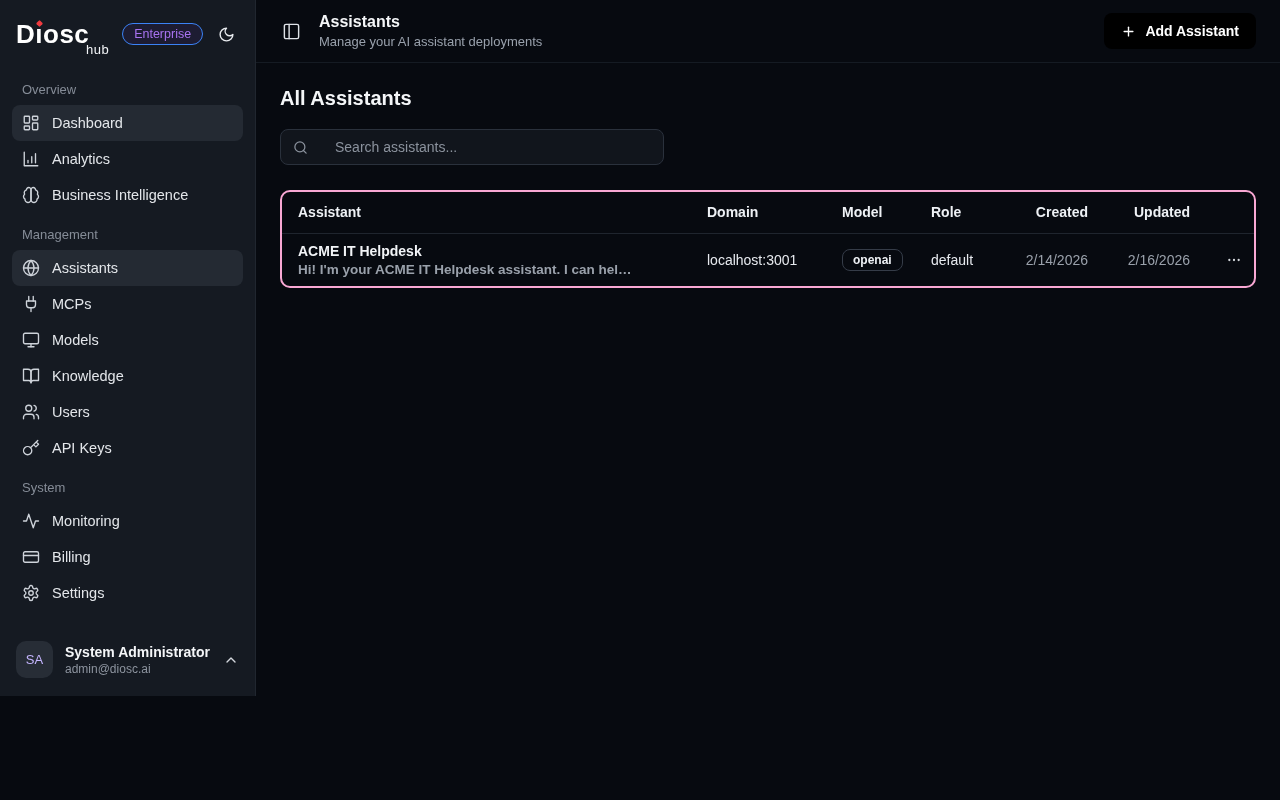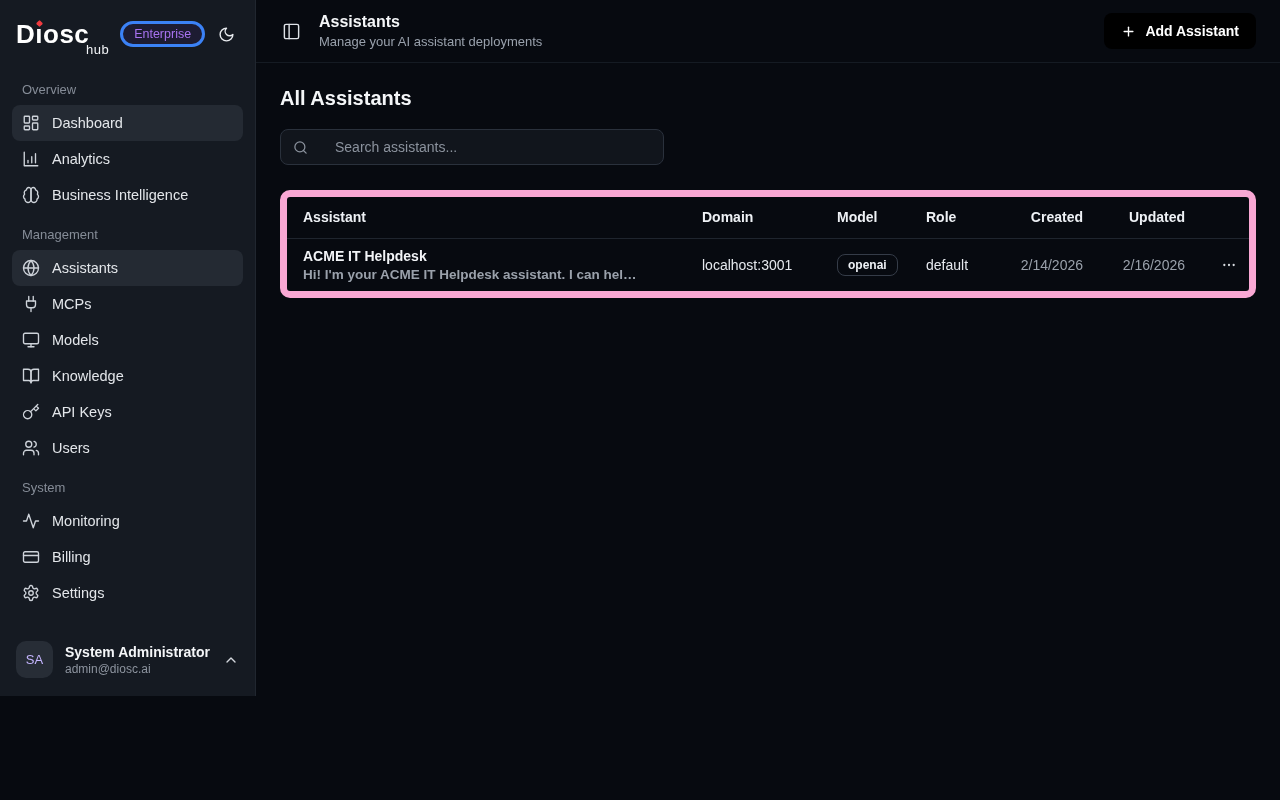--- a/index.html
+++ b/index.html
@@ -23,21 +23,21 @@
   }
   .logo { position:relative; font-size:26px; font-weight:700; color:#fff; letter-spacing:.5px; padding-right:4px; line-height:1; cursor:pointer; }
   .logo-dot {
     position:absolute; top:0px; left:21px;
     width:5px; height:5px; background:#ee3a3f;
     transform:rotate(45deg); border-radius:1px;
   }
   .logo-sub { position:absolute; right:-16px; bottom:-9px; font-size:13px; font-weight:400; color:#f2f4f7; }
   .badge-enterprise {
     font-size:12.5px; color:#a873f0;
-    border:3px solid #3b82f6; background:rgba(109,51,201,.10);
+    border:1px solid #3b82f6; background:rgba(109,51,201,.10);
     border-radius:999px; padding:3px 11px; margin-left:18px; white-space:nowrap;
   }
   .icon-btn { background:none; border:none; color:#e8ebef; cursor:pointer; display:flex; align-items:center; padding:4px; }
   nav { padding:6px 12px 0 12px; flex:1; }
   .section-label { font-size:13px; color:#858c97; padding:0 10px; margin:14px 0 8px 0; }
   .section:first-child .section-label { margin-top:12px; }
   .nav-item {
     display:flex; align-items:center; gap:12px;
     height:36px; padding:0 10px; border-radius:8px;
     font-size:14.5px; color:#e3e6ea; cursor:pointer;
@@ -78,21 +78,21 @@
     width:384px; height:36px; display:flex; align-items:center; gap:27px;
     background:#11151c; border:1px solid #2a313c; border-radius:8px;
     padding:0 12px; margin-bottom:25px;
   }
   .search-box svg { color:#8b929d; flex:none; }
   .search-box input {
     flex:1; background:transparent; border:none; outline:none;
     color:#e8ebef; font-size:14px; font-family:"Liberation Sans", sans-serif;
   }
   .search-box input::placeholder { color:#8b929d; }
-  .table-card { border:7px solid #f9a8d4; border-radius:10px; overflow:hidden; }
+  .table-card { border:2px solid #f9a8d4; border-radius:10px; overflow:hidden; }
   table { width:100%; border-collapse:collapse; table-layout:fixed; }
   thead th {
     text-align:left; font-size:14px; font-weight:700; color:#eef1f5;
     padding:10px 16px; border-bottom:1px solid #1f252e; height:41px;
   }
   tbody td { padding:9px 16px; vertical-align:middle; font-size:14px; color:#e6e9ee; }
   th.col-right, td.col-right { text-align:right; }
   td.col-muted { color:#9aa1ab; }
   .a-name { font-size:14px; font-weight:700; color:#f2f4f7; }
   .a-desc {
@@ -200,35 +200,35 @@
             <svg width="18" height="18" viewBox="0 0 24 24" fill="none" stroke="currentColor" stroke-width="1.8" stroke-linecap="round" stroke-linejoin="round">
               <path d="M2 3h6a4 4 0 0 1 4 4v14a3 3 0 0 0-3-3H2z"></path>
               <path d="M22 3h-6a4 4 0 0 0-4 4v14a3 3 0 0 1 3-3h7z"></path>
             </svg>
           </span>
         <span>Knowledge</span>
       </div>
       <div class="nav-item">
         <span class="nv-icon">
             <svg width="18" height="18" viewBox="0 0 24 24" fill="none" stroke="currentColor" stroke-width="1.8" stroke-linecap="round" stroke-linejoin="round">
-              <path d="m21 2-2 2m-7.61 7.61a5.5 5.5 0 1 1-7.778 7.778 5.5 5.5 0 0 1 7.777-7.777Zm0 0L15.5 7.5m0 0 3 3L22 7l-3-3m-3.5 3.5L19 4"></path>
-            </svg>
-          </span>
-        <span>API Keys</span>
-      </div>
-      <div class="nav-item">
-        <span class="nv-icon">
-            <svg width="18" height="18" viewBox="0 0 24 24" fill="none" stroke="currentColor" stroke-width="1.8" stroke-linecap="round" stroke-linejoin="round">
               <path d="M16 21v-2a4 4 0 0 0-4-4H6a4 4 0 0 0-4 4v2"></path>
               <circle cx="9" cy="7" r="4"></circle>
               <path d="M22 21v-2a4 4 0 0 0-3-3.87"></path>
               <path d="M16 3.13a4 4 0 0 1 0 7.75"></path>
             </svg>
           </span>
         <span>Users</span>
+      </div>
+      <div class="nav-item">
+        <span class="nv-icon">
+            <svg width="18" height="18" viewBox="0 0 24 24" fill="none" stroke="currentColor" stroke-width="1.8" stroke-linecap="round" stroke-linejoin="round">
+              <path d="m21 2-2 2m-7.61 7.61a5.5 5.5 0 1 1-7.778 7.778 5.5 5.5 0 0 1 7.777-7.777Zm0 0L15.5 7.5m0 0 3 3L22 7l-3-3m-3.5 3.5L19 4"></path>
+            </svg>
+          </span>
+        <span>API Keys</span>
       </div>
     </div>
 
     <div class="section">
       <div class="section-label">System</div>
       <div class="nav-item">
         <span class="nv-icon">
             <svg width="18" height="18" viewBox="0 0 24 24" fill="none" stroke="currentColor" stroke-width="1.8" stroke-linecap="round" stroke-linejoin="round">
               <path d="M22 12h-4l-3 9L9 3l-3 9H2"></path>
             </svg>

